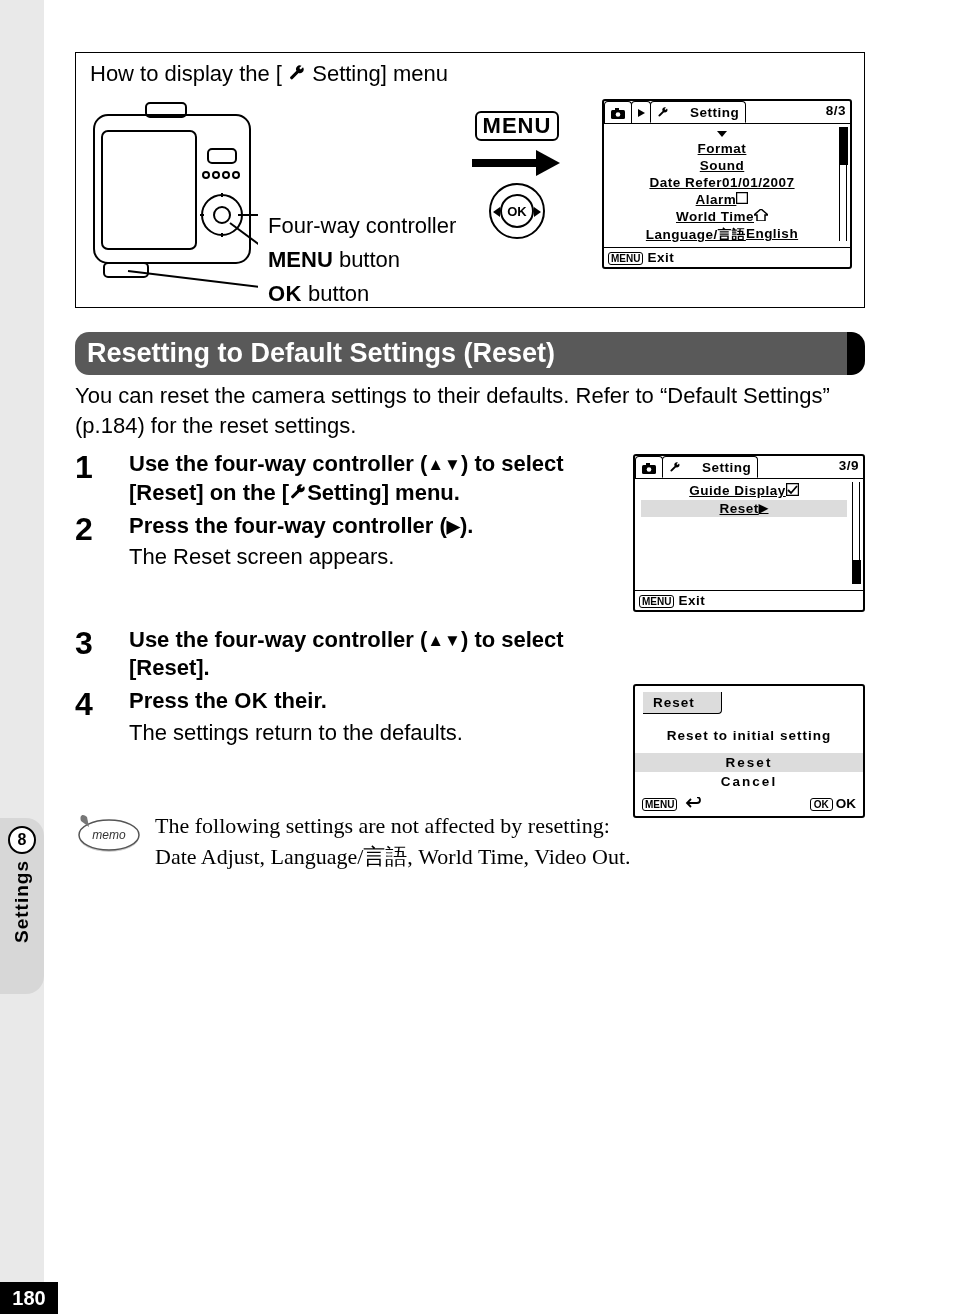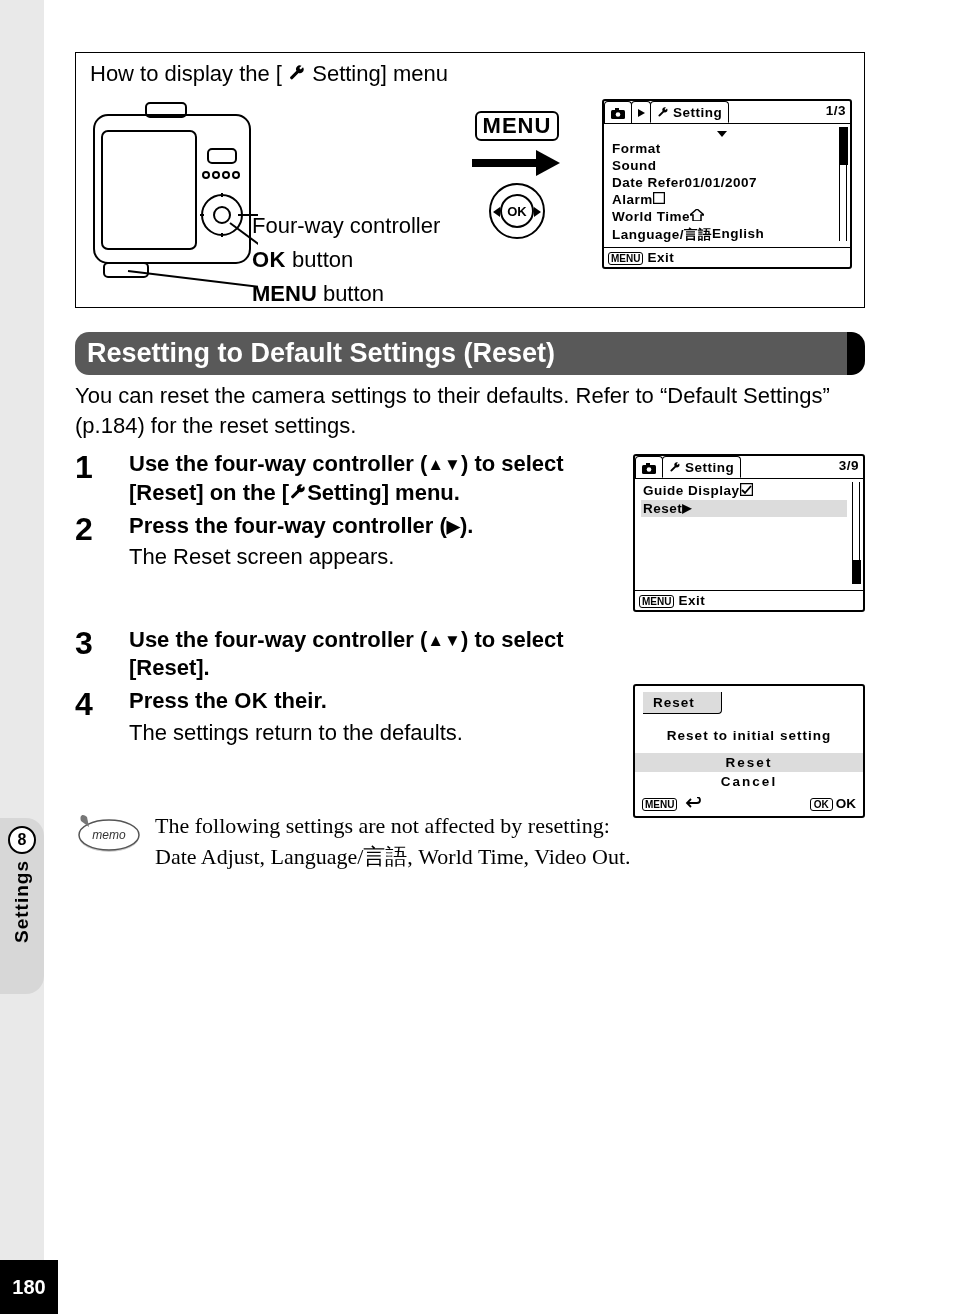--- a/index.html
+++ b/index.html
@@ -36,21 +36,21 @@
     font-size: 22px;
     margin: 0 0 6px 4px;
   }
   .camera-svg {
     position: absolute;
     left: 12px; top: 44px;
     width: 170px; height: 204px;
   }
   .top-labels {
     position: absolute;
-    left: 176px; top: 156px;
+    left: 192px; top: 156px;
     font-size: 22px;
     line-height: 1.55;
   }
   .top-labels div { white-space: nowrap; }
   .ok-bold { font-weight: bold; font-family: Arial, sans-serif; letter-spacing: 0.5px;}
   .menu-bold { font-weight: bold; font-family: Arial, sans-serif; }
 
   .menu-block {
     position: absolute;
     left: 376px; top: 58px;
@@ -112,34 +112,34 @@
     display: flex;
     align-items: stretch;
     position: relative;
   }
   .screen .tab {
     border: 1.5px solid #000;
     border-bottom: none;
     border-top-left-radius: 4px;
     border-top-right-radius: 4px;
     padding: 1px 6px 0 6px;
-    display:flex; align-items:center; gap:4px;
+    display:flex; align-items:center; gap:21px;
     margin-right: -1px;
   }
   .tab.active { background: #fff; border-bottom: 1.5px solid #fff; position:relative; z-index:2;}
   .tab.inactive { background:#fff; }
   .tab-underline {
     position:absolute; left:0; right:0; bottom:-1px; height:1.5px; background:#000; z-index:1;
   }
   .screen .page-ind { margin-left:auto; padding: 2px 4px 0 0;}
   .screen .body {
     padding: 4px 6px 2px 6px;
     position:relative;
   }
-  .screen .row { display:flex; justify-content:flex-start; padding: 1px 2px;}
+  .screen .row { display:flex; justify-content:center; padding: 1px 2px; text-decoration: underline;}
   .screen .row.sel { background:#dcdcdc; }
   .screen .foot {
     border-top: 1.5px solid #000;
     padding: 2px 4px;
     display:flex; align-items:flex-end; justify-content:space-between;
   }
   .menu-chip {
     display:inline-block; border:1.5px solid #000; border-radius:3px;
     font-size:10px; padding: 0 2px; margin-right:4px; letter-spacing:0;
   }
@@ -256,21 +256,21 @@
   }
   .side-tab .rot {
     writing-mode: vertical-rl;
     transform: rotate(180deg);
     font-weight:bold; font-size:19px;
     margin: 0 auto;
     letter-spacing:1px;
   }
   .page-number {
     position:absolute; left:0; bottom:0;
-    width: 58px; height: 54px;
+    width: 58px; height: 32px;
     background:#000; color:#fff;
     font-weight:bold; font-size:20px;
     display:flex; align-items:center; justify-content:center;
   }
   .page-gray-strip {
     position:absolute; left:0; bottom:0; width:44px; height:80px; background:#e9e9e9;
   }
 </style>
 </head>
 <body>
@@ -307,24 +307,24 @@
           <line x1="150" y1="118" x2="188" y2="118"></line>
           <line x1="142" y1="126" x2="188" y2="160"></line>
           <line x1="40" y1="174" x2="188" y2="192"></line>
         </g>
       </svg>
     </div>
 
     <div class="top-labels">
       <div>Four-way controller</div>
       <div>
+        <span class="menu-bold">MENU</span><span> button</span>
+      </div>
+      <div>
         <span class="ok-bold">OK</span><span> button</span>
-      </div>
-      <div>
-        <span class="menu-bold">MENU</span><span> button</span>
       </div>
     </div>
 
     <div class="menu-block">
       <span class="menu-btn-box">MENU</span>
       <div class="arrow-right"></div>
       <div class="ok-circle">
         <span class="tri l"></span>
           <span class="tri r"></span>
         <div class="inner">OK</div>
@@ -344,21 +344,21 @@
           <svg width="12" height="12" viewBox="0 0 12 12">
               <polygon points="3,2 3,10 10,6" fill="#000"></polygon>
             </svg>
         </div>
         <div class="tab active">
           <svg width="12" height="12" viewBox="0 0 24 24">
               <path d="M21 6a5 5 0 0 1-6.9 4.63L6.5 18.2a2 2 0 1 1-2.8-2.8l7.57-7.6A5 5 0 0 1 18 1l-3 3 2 2 3-3c.64.87 1 1.9 1 3z" fill="#000"></path>
             </svg>
           <span>Setting</span>
         </div>
-        <span class="page-ind">1/3</span>
+        <span class="page-ind">8/3</span>
         <div class="tab-underline"></div>
       </div>
       <div class="body" style="padding-right:16px">
         <div style="text-align:center;margin-top:-2px"><svg width="10" height="6">
               <polygon points="0,0 10,0 5,6" fill="#000"></polygon>
             </svg></div>
         <div class="row">
             <span>Format</span>
           </div>
         <div class="row">

